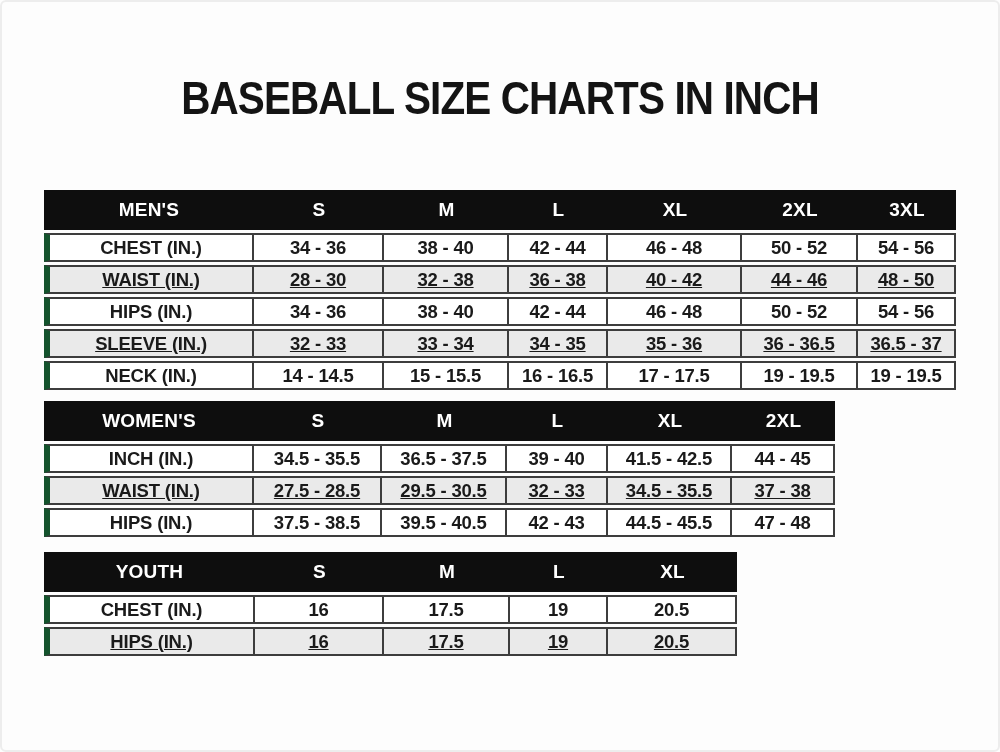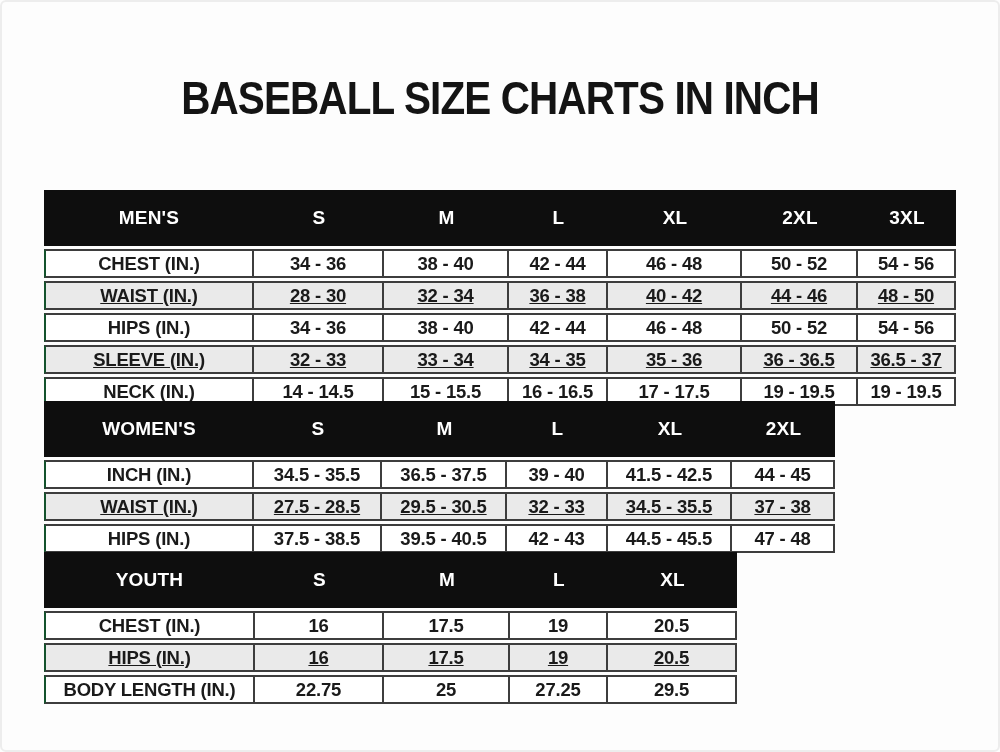--- a/index.html
+++ b/index.html
@@ -25,32 +25,32 @@
   }
   table.size-table {
     position:absolute;
     border-collapse:separate;
     border-spacing:0 3px;
     table-layout:fixed;
   }
   table.size-table th {
     background:#0e0e0e; color:#ffffff;
     font-size:19px; font-weight:bold;
-    height:32px; padding:12px; text-align:center;
+    height:32px; padding:4px; text-align:center;
     letter-spacing:0.2px; white-space:nowrap;
   }
   table.size-table td {
     box-sizing:border-box;
     border:2px solid #3d3d3d; border-left:none;
     background:#ffffff;
     font-size:18.5px; font-weight:bold; color:#1a1a1a;
     text-align:center; height:29px; padding:0 1px;
     letter-spacing:-0.2px; white-space:nowrap;
   }
-  table.size-table td:first-child { border-left:2px solid #14532d;text-align:center; }
+  table.size-table td:first-child { border-left:6px solid #14532d;text-align:center; }
   table.size-table tr.alt td { background:#eaeaea;text-decoration:underline; }
   #mens-table  { left:44px; top:187px; width:912px; }
   #womens-table{ left:44px; top:398px; width:791px; }
   #youth-table { left:44px; top:549px; width:693px; }
 </style>
 </head>
 <body>
 
 <div class="frame"></div>
 
@@ -83,21 +83,21 @@
       <td>34 - 36</td>
       <td>38 - 40</td>
       <td>42 - 44</td>
       <td>46 - 48</td>
       <td>50 - 52</td>
       <td>54 - 56</td>
     </tr>
     <tr class="alt">
       <td>WAIST (IN.)</td>
       <td>28 - 30</td>
-      <td>32 - 34</td>
+      <td>32 - 38</td>
       <td>36 - 38</td>
       <td>40 - 42</td>
       <td>44 - 46</td>
       <td>48 - 50</td>
     </tr>
     <tr>
       <td>HIPS (IN.)</td>
       <td>34 - 36</td>
       <td>38 - 40</td>
       <td>42 - 44</td>
@@ -198,21 +198,14 @@
       <td>19</td>
       <td>20.5</td>
     </tr>
     <tr class="alt">
       <td>HIPS (IN.)</td>
       <td>16</td>
       <td>17.5</td>
       <td>19</td>
       <td>20.5</td>
     </tr>
-    <tr>
-      <td>BODY LENGTH (IN.)</td>
-      <td>22.75</td>
-      <td>25</td>
-      <td>27.25</td>
-      <td>29.5</td>
-    </tr>
   </tbody>
 </table>
 
 </body></html>

